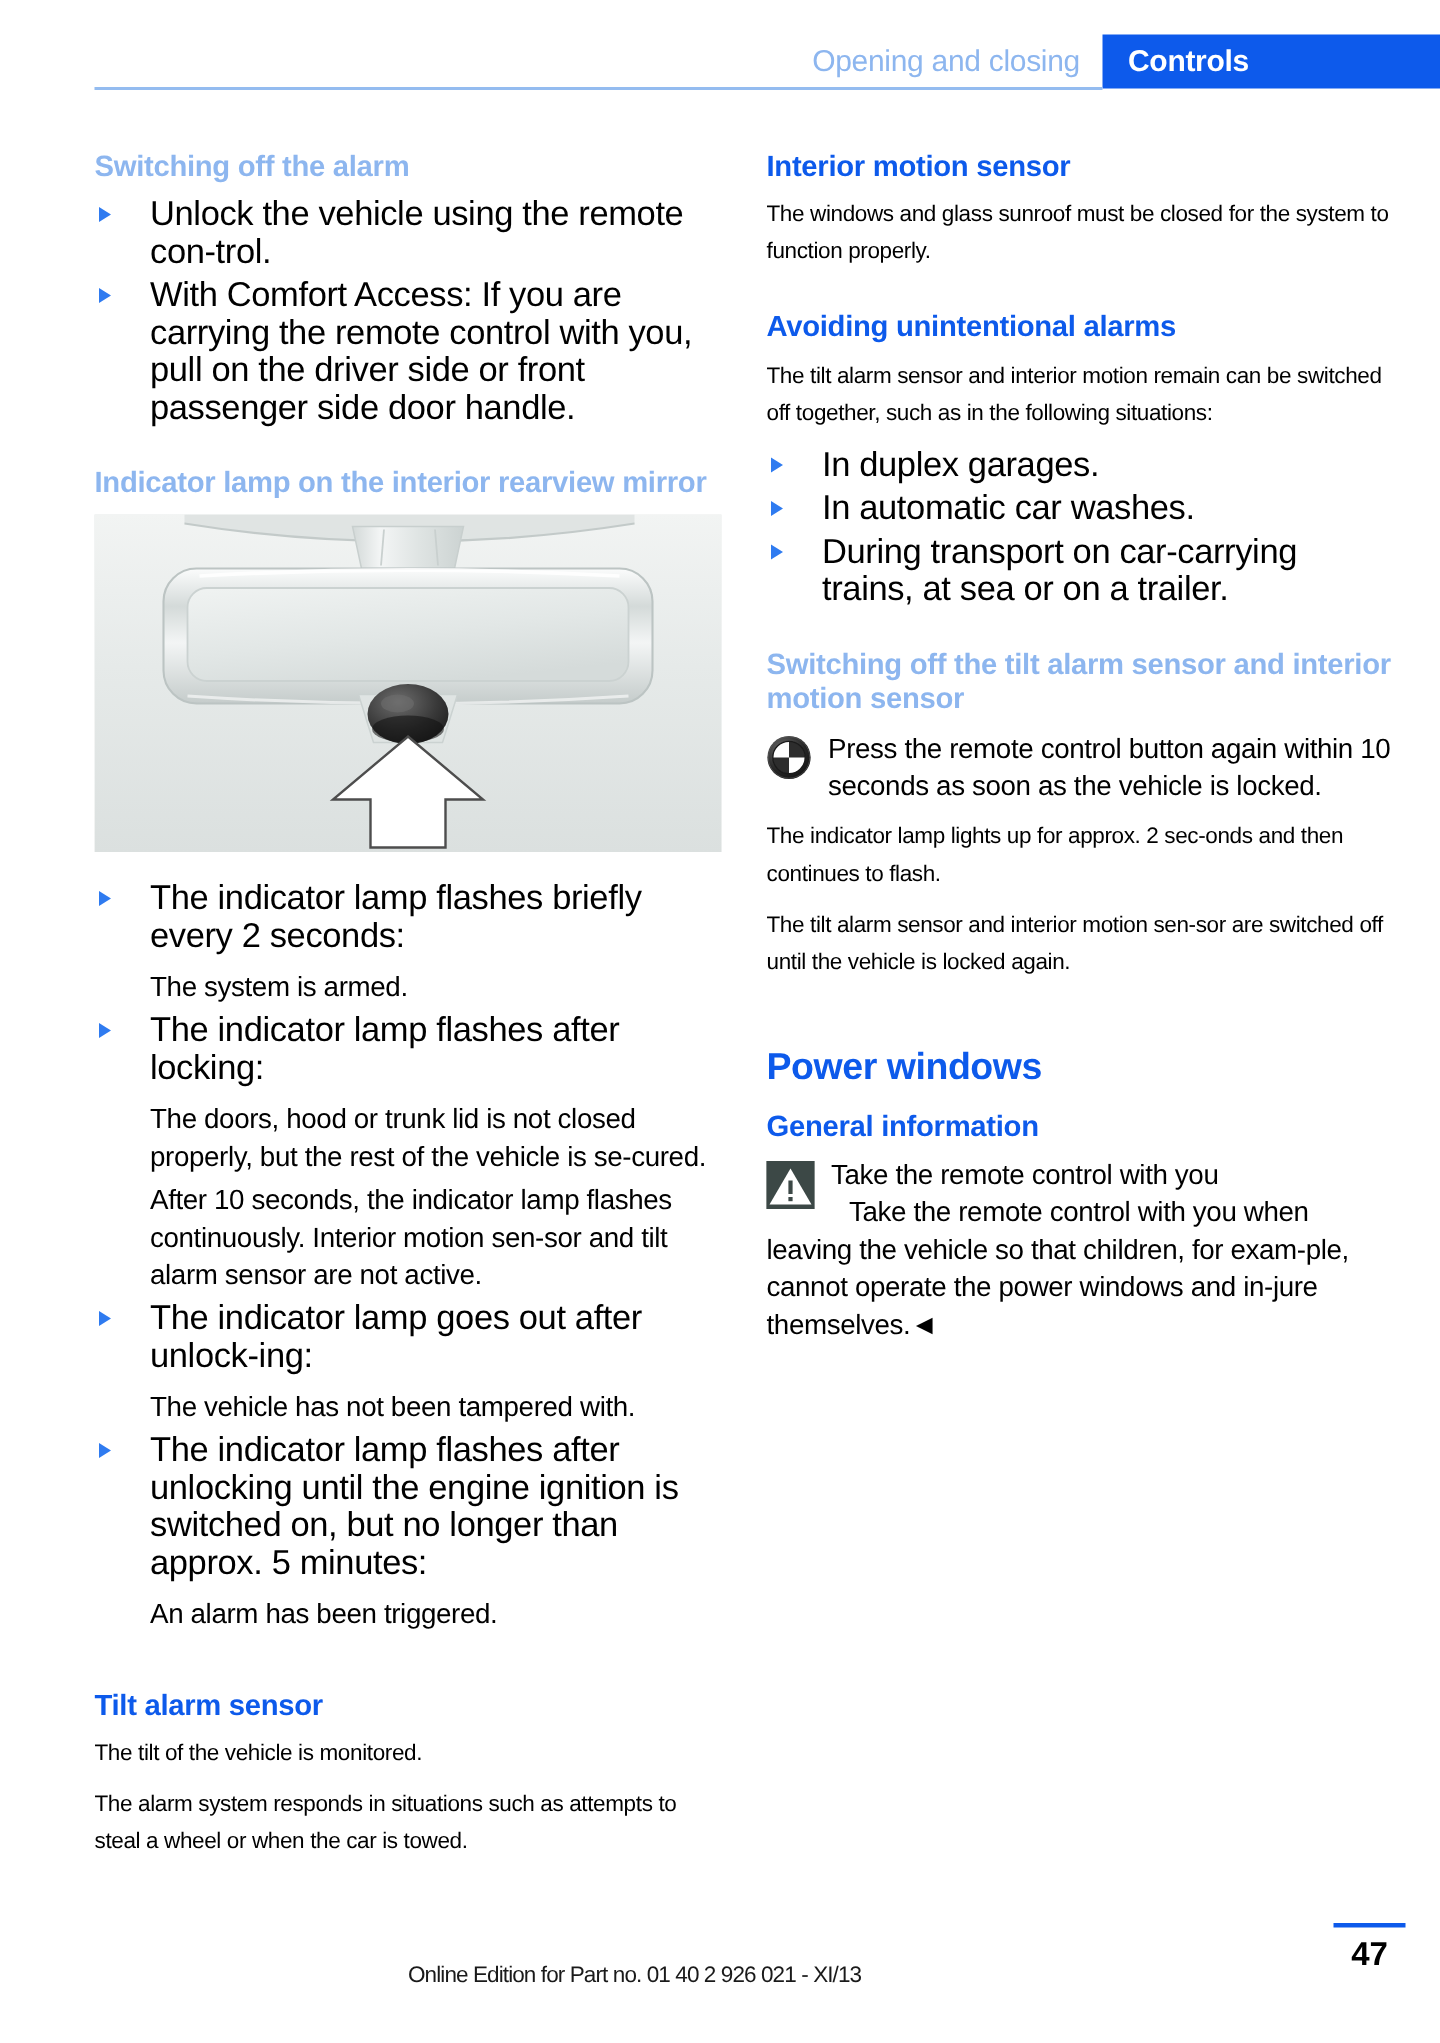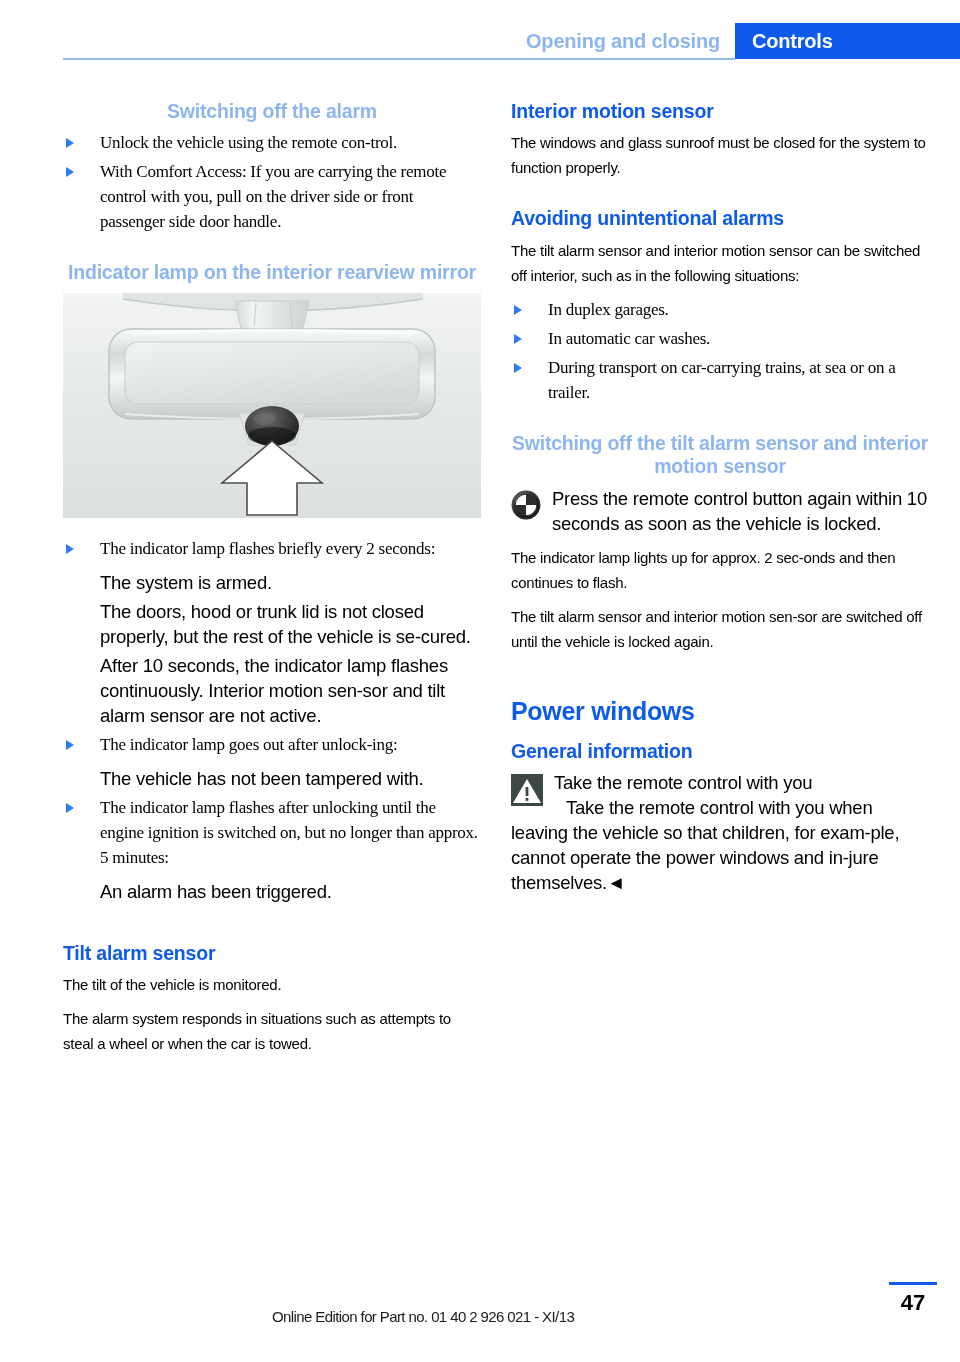--- a/index.html
+++ b/index.html
@@ -28,21 +28,21 @@
   .header-tab-blue-label {
     position: absolute;
     left: 17px; top: 7px;
     font-size: 20px; font-weight: bold;
     color: #ffffff;
     letter-spacing: -0.2px;
   }
   .header-chapter-label {
     position: absolute;
     right: 240px; top: 30px;
-    font-size: 20px; font-weight: bold;
+    font-size: 20px; font-weight: normal;
     color: #8db6ef;
     letter-spacing: -0.2px;
     white-space: nowrap;
   }
   .header-rule {
     position: absolute;
     left: 63px; top: 58px; width: 672px; height: 2px;
     background: #94bcf0;
   }
 
@@ -69,38 +69,36 @@
     margin: 0 0 7px 0;
     line-height: 1.2;
     letter-spacing: -0.2px;
   }
   h2.head-light {
     font-size: 19.5px; font-weight: bold;
     color: #8db6ef;
     margin: 0 0 7px 0;
     line-height: 1.2;
     letter-spacing: -0.2px;
-    text-align: center;
   }
   p.body-text {
     font-size: 15px;
     line-height: 25px;
     margin: 0 0 9px 0;
     color: #000;
     letter-spacing: -0.25px;
   }
   ul.bullets { list-style: none; margin: 0 0 9px 0; padding: 0; }
   ul.bullets li.bullet-item {
     position: relative;
     padding-left: 37px;
-    font-size: 17px;
+    font-size: 23px;
     line-height: 25px;
     margin-bottom: 4px;
     letter-spacing: -0.25px;
-    font-family: Liberation Serif, serif;
   }
   ul.bullets li.bullet-item .tri {
     position: absolute; left: 3px; top: 8px;
     width: 0; height: 0;
     border-left: 8px solid #2f7bf0;
     border-top: 5px solid transparent;
     border-bottom: 5px solid transparent;
   }
   .sub-para {
     padding-left: 37px;
@@ -270,20 +268,26 @@
 
   <div>
     <ul class="bullets">
       <li class="bullet-item">
         <span class="tri"></span>
         <span>The indicator lamp flashes briefly every 2 seconds:</span>
       </li>
     </ul>
     <p class="sub-para">The system is armed.</p>
 
+    <ul class="bullets">
+      <li class="bullet-item">
+        <span class="tri"></span>
+        <span>The indicator lamp flashes after locking:</span>
+      </li>
+    </ul>
     <p class="sub-para">The doors, hood or trunk lid is not closed properly, but the rest of the vehicle is se‑cured.</p>
     <p class="sub-para">After 10 seconds, the indicator lamp flashes continuously. Interior motion sen‑sor and tilt alarm sensor are not active.</p>
 
     <ul class="bullets">
       <li class="bullet-item">
         <span class="tri"></span>
         <span>The indicator lamp goes out after unlock‑ing:</span>
       </li>
     </ul>
     <p class="sub-para">The vehicle has not been tampered with.</p>
@@ -305,21 +309,21 @@
 </div>
 
 <div class="col col-right">
 
   <h2 class="head-strong">Interior motion sensor</h2>
   <p class="body-text">The windows and glass sunroof must be closed for the system to function properly.</p>
 
   <div class="gap-md"></div>
 
   <h2 class="head-strong">Avoiding unintentional alarms</h2>
-  <p class="body-text">The tilt alarm sensor and interior motion sensor can be switched off interior, such as in the following situations:</p>
+  <p class="body-text">The tilt alarm sensor and interior motion remain can be switched off together, such as in the following situations:</p>
 
   <ul class="bullets">
     <li class="bullet-item">
       <span class="tri"></span>
       <span>In duplex garages.</span>
     </li>
     <li class="bullet-item">
       <span class="tri"></span>
       <span>In automatic car washes.</span>
     </li>

